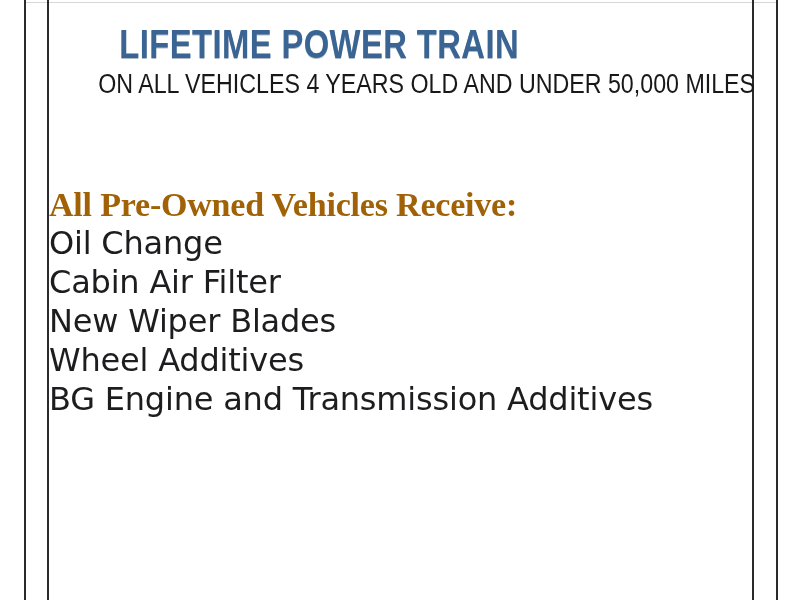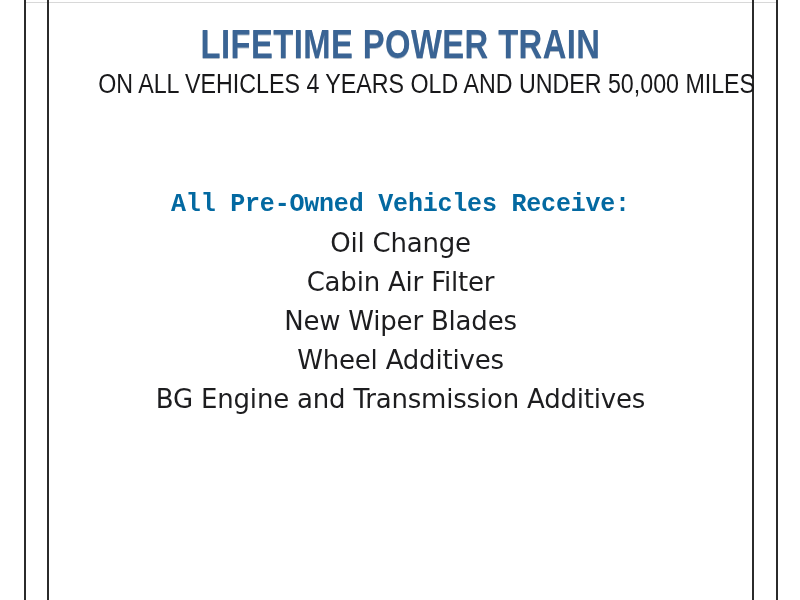--- a/index.html
+++ b/index.html
@@ -42,21 +42,20 @@
     background: #d8d8d8;
   }
 
   
   .content {
     position: absolute;
     left: 49px;
     top: 0;
     width: 703px;
     height: 572px;
-    text-align: center;
   }
 
   
   .warranty-block {
     width: 100%;
   }
   .warranty-block.first  { padding-top: 22px; }
   .warranty-block.second { padding-top: 46px; }
 
   .warranty-title {
@@ -83,33 +82,33 @@
     white-space: nowrap;
     margin-top: 3px;
   }
 
   
   .services {
     margin-top: 86px;
   }
 
   .services-heading {
-    font-family: Liberation Mono, monospace;
+    font-family: Liberation Serif, serif;
     font-weight: bold;
-    font-size: 25px;
+    font-size: 34px;
     line-height: 39px;
-    color: #0369a1;
+    color: #a16207;
     letter-spacing: -0.2px;
     white-space: nowrap;
   }
 
   .service-item {
     font-family: "DejaVu Sans", "Liberation Sans", sans-serif;
     font-weight: normal;
-    font-size: 26px;
+    font-size: 32px;
     line-height: 39px;
     color: #1d1d1f;
     letter-spacing: -0.2px;
     white-space: nowrap;
   }
 </style>
 </head>
 <body>
 
 <div id="flyer">

